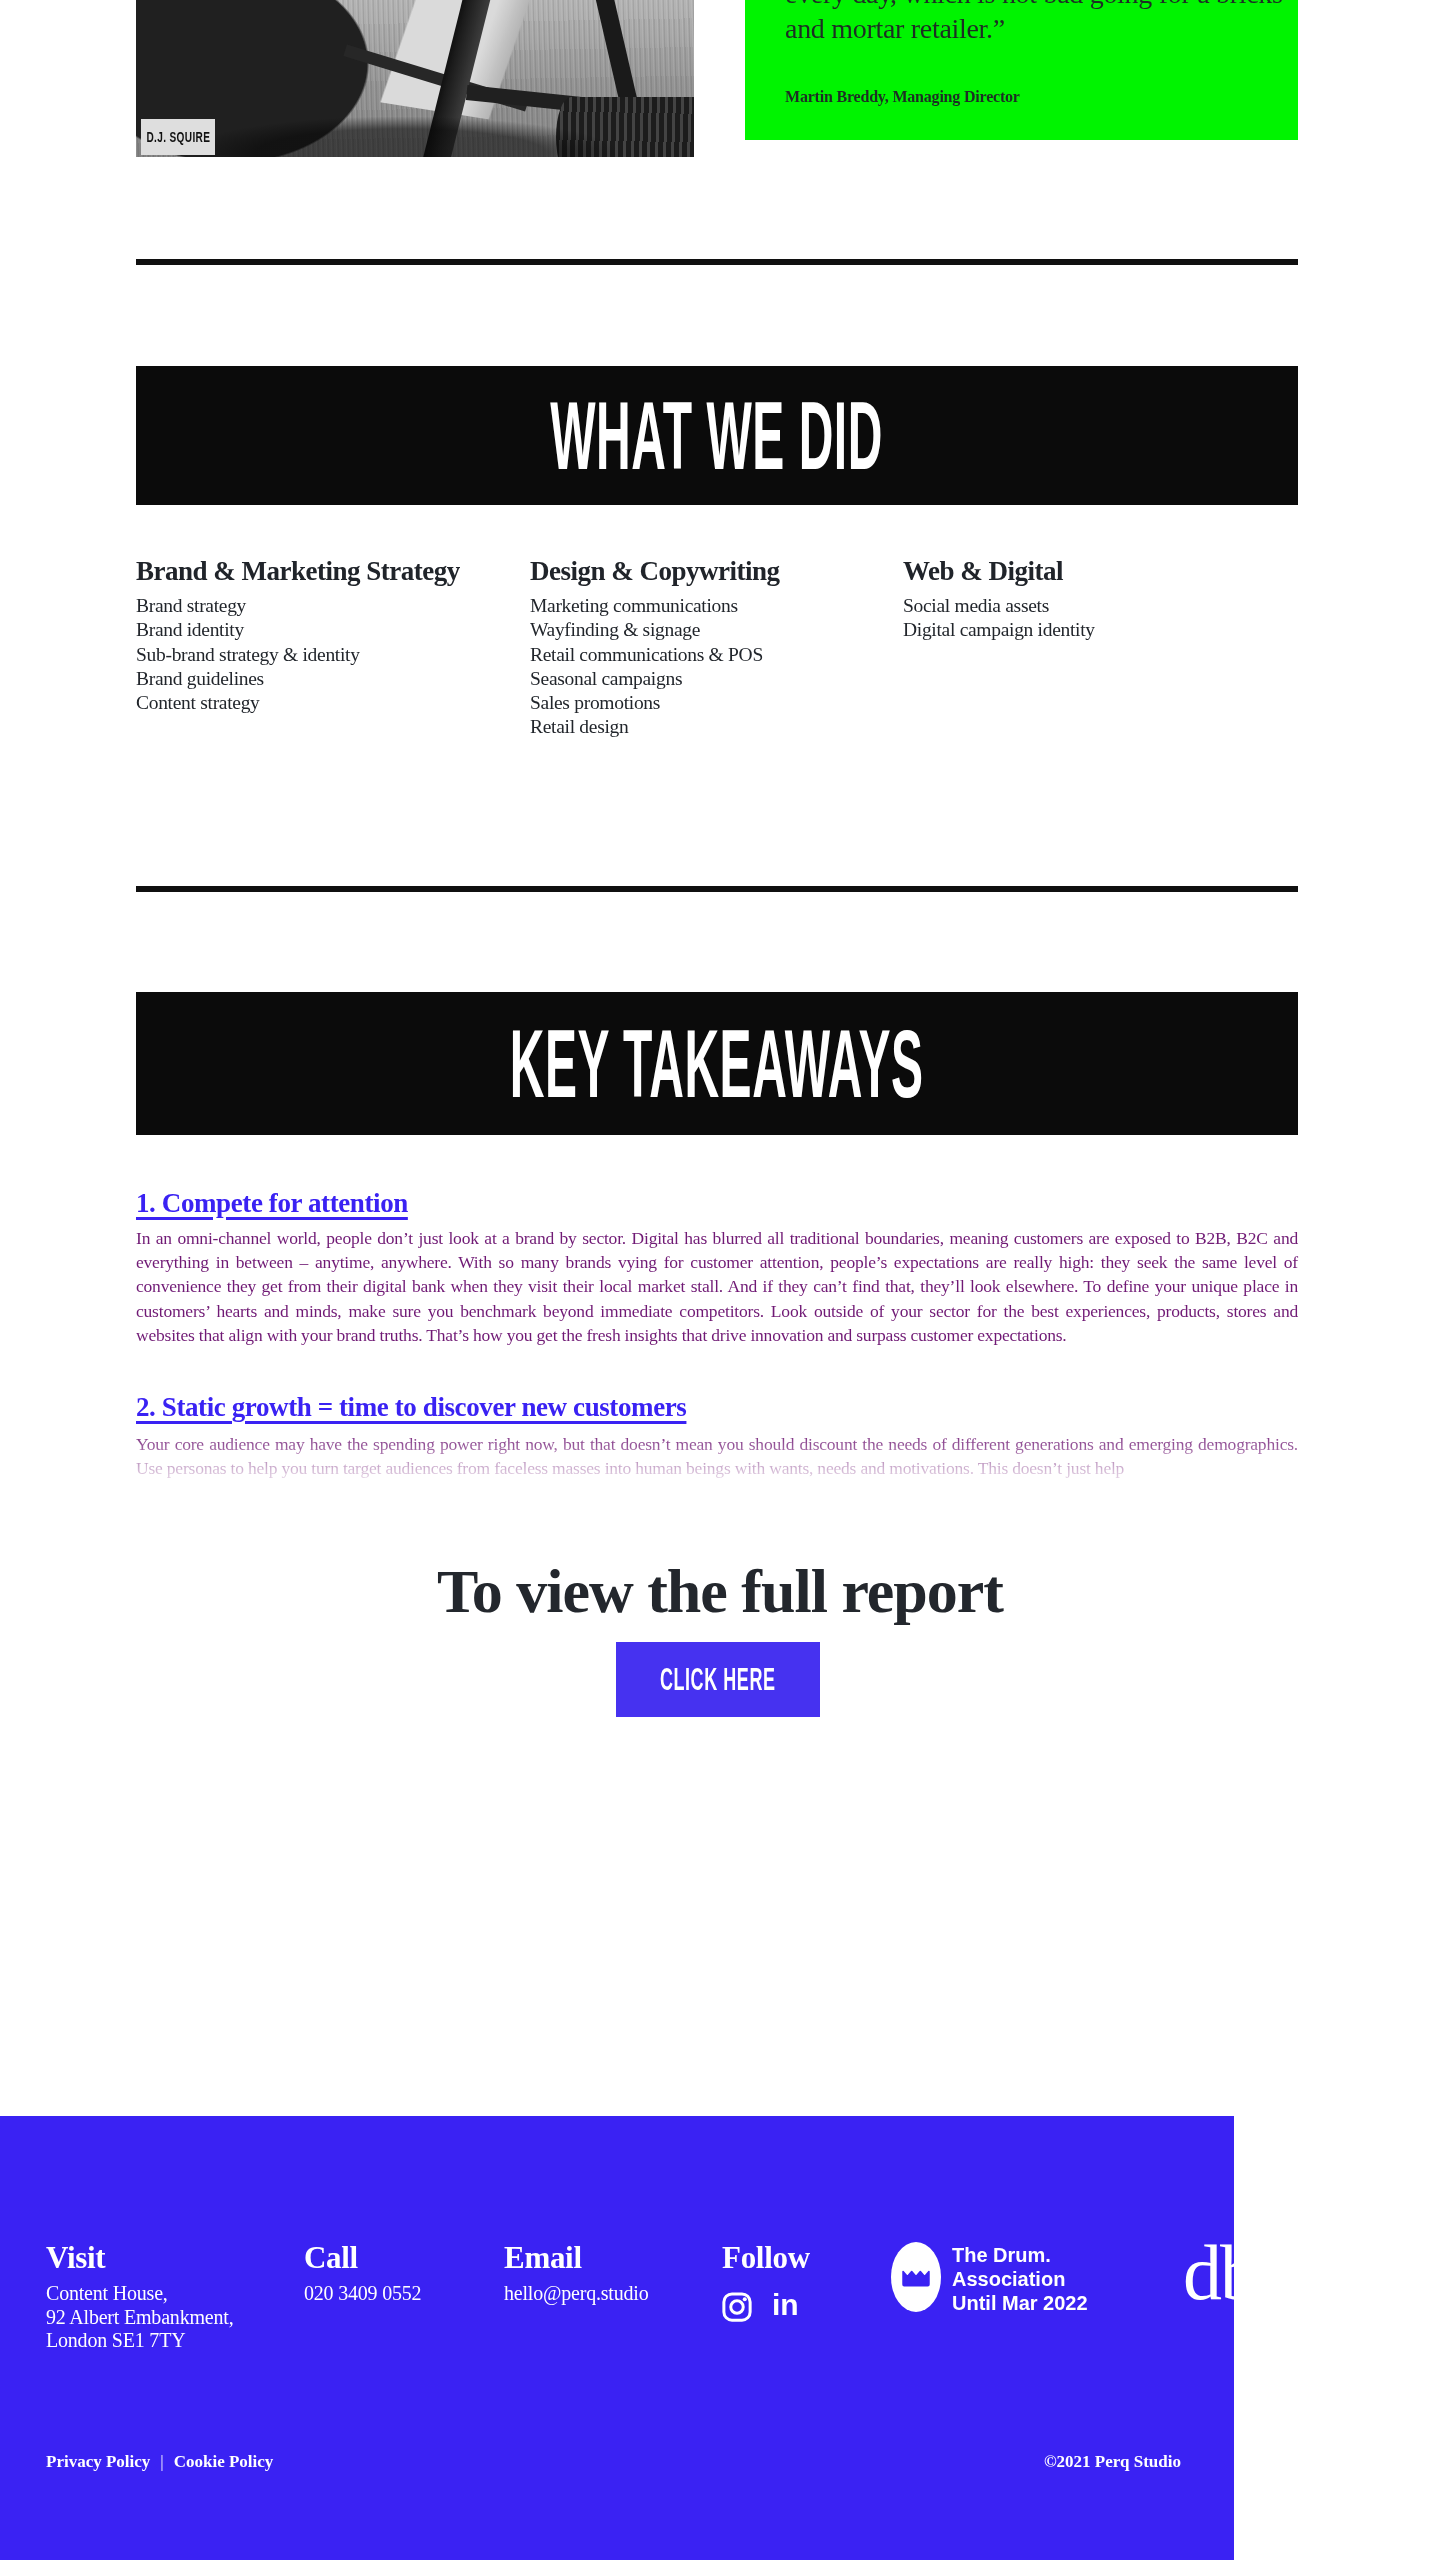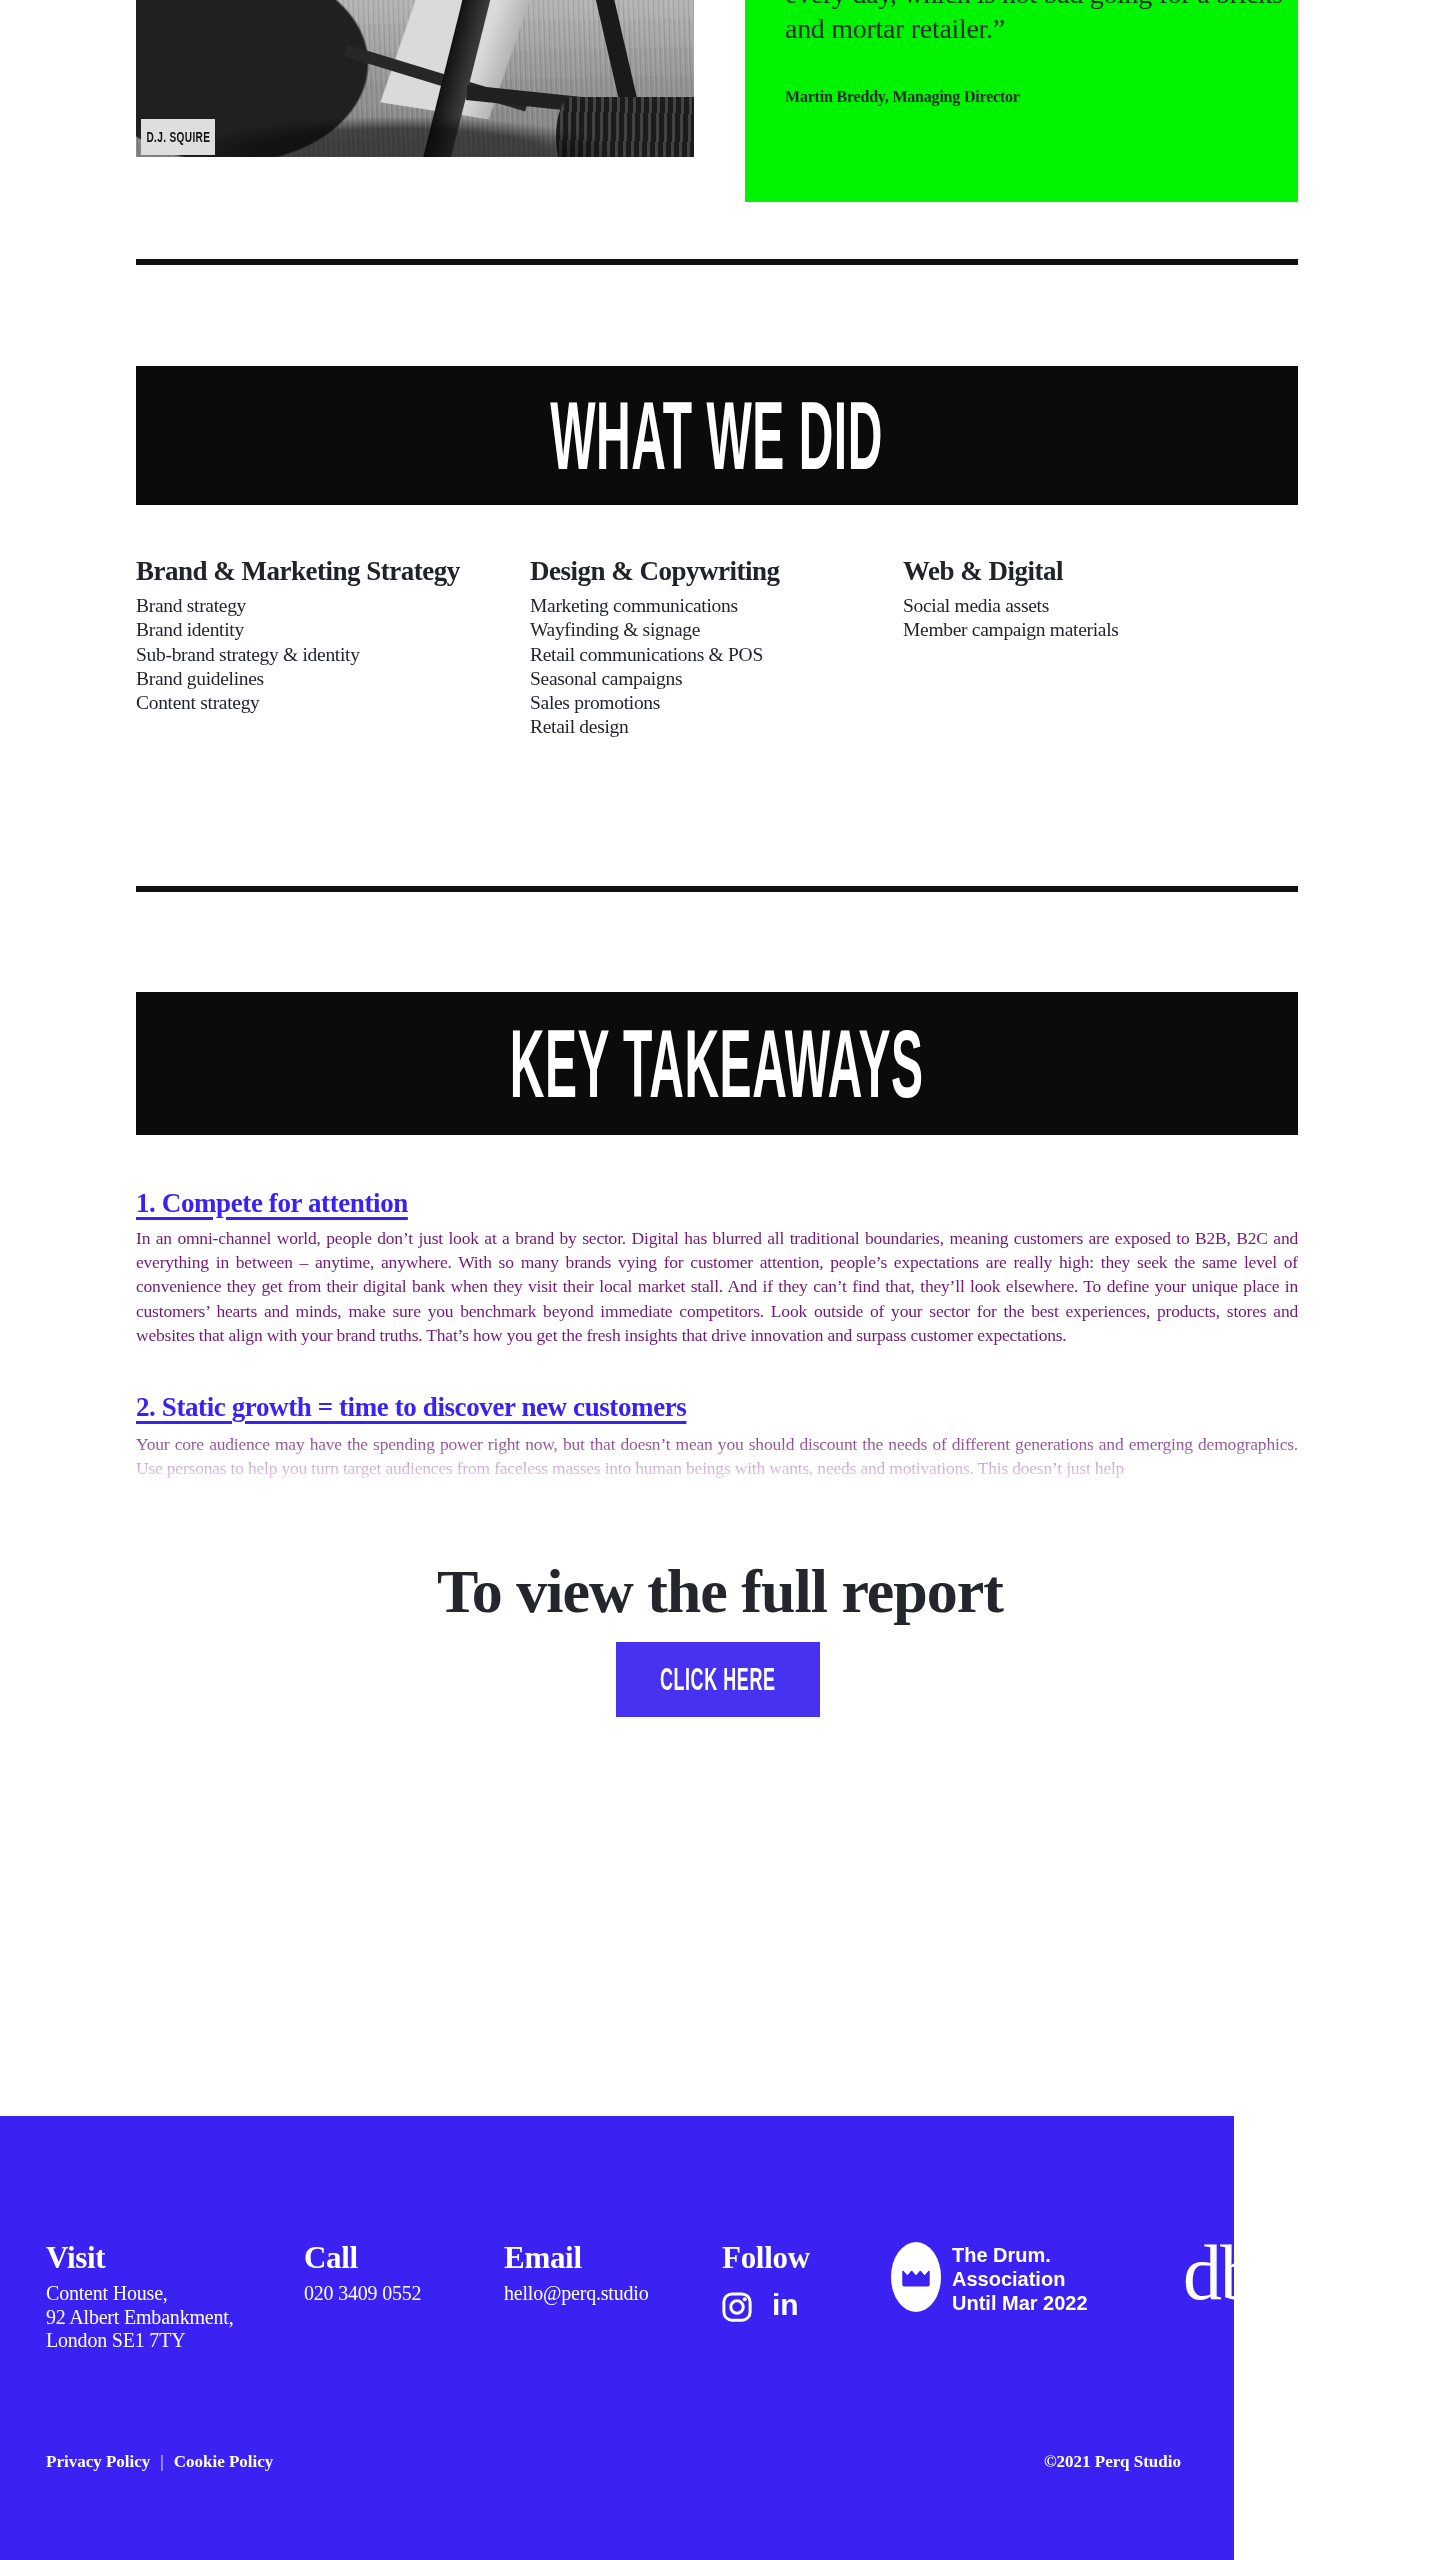--- a/index.html
+++ b/index.html
@@ -36,21 +36,21 @@
     background:radial-gradient(ellipse, rgba(10,10,8,.55) 0 48%, transparent 72%); }
   .photo-label {
     position:absolute; z-index:5; left:5px; bottom:2px; width:74px; height:36px;
     background:#efe72b; display:flex; align-items:center; justify-content:center;
   }
   .photo-label span {
     font-family:"Liberation Sans", sans-serif; font-weight:bold; font-size:14px;
     color:#141414; transform:scaleX(.72); white-space:nowrap; letter-spacing:.5px;
   }
   .quote-box {
-    left:745px; top:0; width:553px; height:202px; background:#00f400; overflow:hidden;
+    left:745px; top:0; width:553px; height:140px; background:#00f400; overflow:hidden;
   }
   .quote-lines {
     position:absolute; left:40px; top:-24px; width:480px;
     font-size:28px; line-height:35px; color:#1d2e24; letter-spacing:-.3px; white-space:nowrap;
   }
   .q-attr {
     position:absolute; left:40px; top:88px; font-weight:bold; font-size:16px;
     color:#1d2e24; letter-spacing:-.2px;
   }
 
@@ -194,21 +194,21 @@
       <li>Retail communications &amp; POS</li>
       <li>Seasonal campaigns</li>
       <li>Sales promotions</li>
       <li>Retail design</li>
     </ul>
   </div>
   <div class="abs col col-3">
     <h3>Web &amp; Digital</h3>
     <ul>
       <li>Social media assets</li>
-      <li>Member campaign materials</li>
+      <li>Digital campaign identity</li>
     </ul>
   </div>
 
   <div class="abs divider divider-2"></div>
   <div class="abs banner banner-2">
     <span class="display">KEY TAKEAWAYS</span>
   </div>
 
   <a class="abs tk-heading tk-h1" href="#">1. Compete for attention</a>
   <p class="abs tk-body tk-b1">In an omni-channel world, people don’t just look at a brand by sector. Digital has blurred all traditional boundaries, meaning customers are exposed to B2B, B2C and everything in between – anytime, anywhere. With so many brands vying for customer attention, people’s expectations are really high: they seek the same level of convenience they get from their digital bank when they visit their local market stall. And if they can’t find that, they’ll look elsewhere. To define your unique place in customers’ hearts and minds, make sure you benchmark beyond immediate competitors. Look outside of your sector for the best experiences, products, stores and websites that align with your brand truths. That’s how you get the fresh insights that drive innovation and surpass customer expectations.</p>

